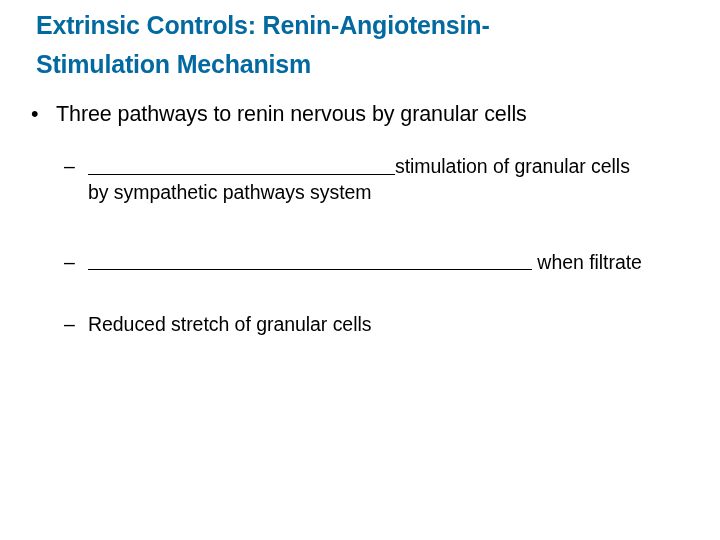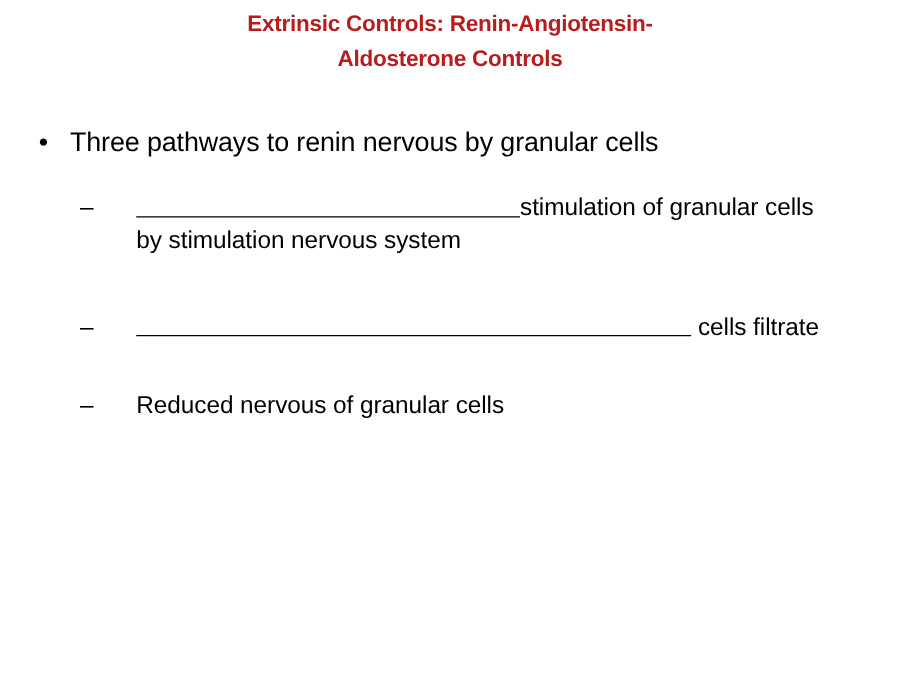--- a/index.html
+++ b/index.html
@@ -17,24 +17,24 @@
     font-family: "Liberation Sans", sans-serif;
     -webkit-font-smoothing: antialiased;
   }
 
   
   .title-block {
     position: absolute;
     left: 36px;
     top: 6px;
     width: 648px;
-    text-align: center;
-    color: #b91c1c;
+    text-align: left;
+    color: #0369a1;
     font-weight: bold;
-    font-size: 18px;
+    font-size: 25px;
     line-height: 1.55;
     letter-spacing: -0.2px;
   }
   .title-line {
     display: block;
     white-space: nowrap;
   }
 
   
   .body-block {
@@ -72,21 +72,20 @@
   }
   .bullet-l2 .marker {
     position: absolute;
     left: 64px;
     top: 0;
     font-size: 19.5px;
     line-height: 1.33;
   }
   .bullet-l2 .text {
     display: block;
-    margin-left: 21px;
   }
 
   
   .gap-1 { height: 44px; }
   .gap-2 { height: 36px; }
 
   
   .blank {
     display: inline-block;
     border-bottom: 1.6px solid #000000;
@@ -97,48 +96,48 @@
   .blank-a { width: 307px; }
   .blank-b { width: 444px; }
 </style>
 </head>
 <body>
 
 <div id="slide">
 
   <div class="title-block">
     <span class="title-line">Extrinsic Controls: Renin-Angiotensin-</span>
-    <span class="title-line">Aldosterone Controls</span>
+    <span class="title-line">Stimulation Mechanism</span>
   </div>
 
   <div class="body-block">
 
     <div class="bullet-l1">
       <span class="marker">•</span>
       <span>Three pathways to renin nervous by granular cells</span>
     </div>
 
     <div class="bullet-l2">
       <span class="marker">–</span>
       <span class="text">
         <span class="blank blank-a"></span><span>stimulation of granular cells</span>
       </span>
-      <span class="text">by stimulation nervous system</span>
+      <span class="text">by sympathetic pathways system</span>
     </div>
 
     <div class="gap-1"></div>
 
     <div class="bullet-l2">
       <span class="marker">–</span>
       <span class="text">
-        <span class="blank blank-b"></span><span> cells filtrate</span>
+        <span class="blank blank-b"></span><span> when filtrate</span>
       </span>
     </div>
 
     <div class="gap-2"></div>
 
     <div class="bullet-l2">
       <span class="marker">–</span>
-      <span class="text">Reduced nervous of granular cells</span>
+      <span class="text">Reduced stretch of granular cells</span>
     </div>
 
   </div>
 </div>
 
 </body></html>

